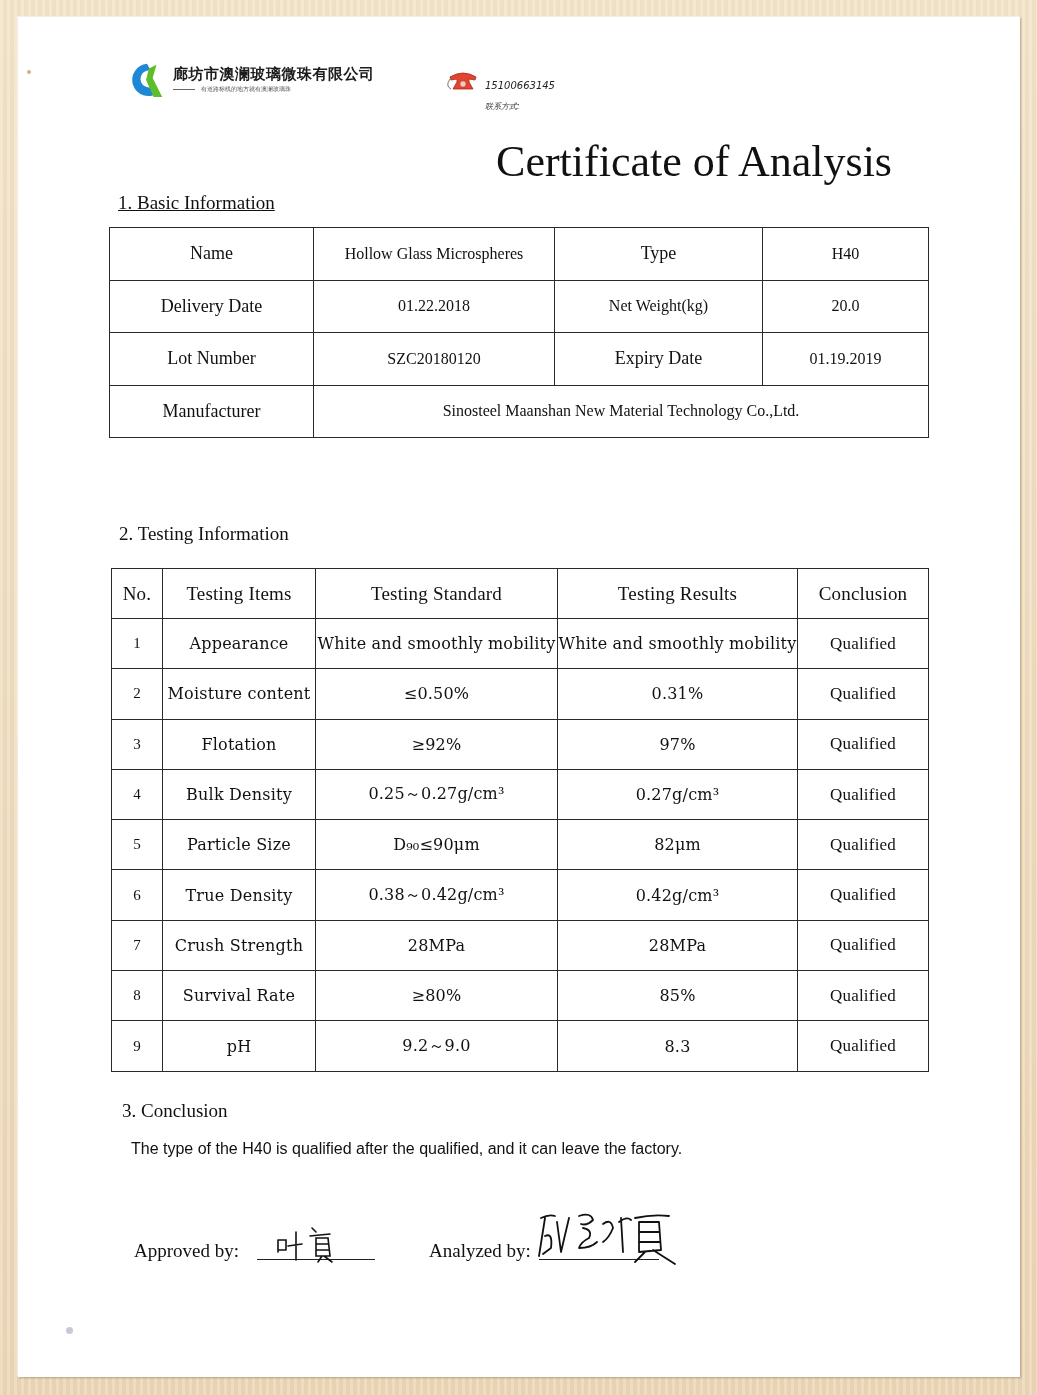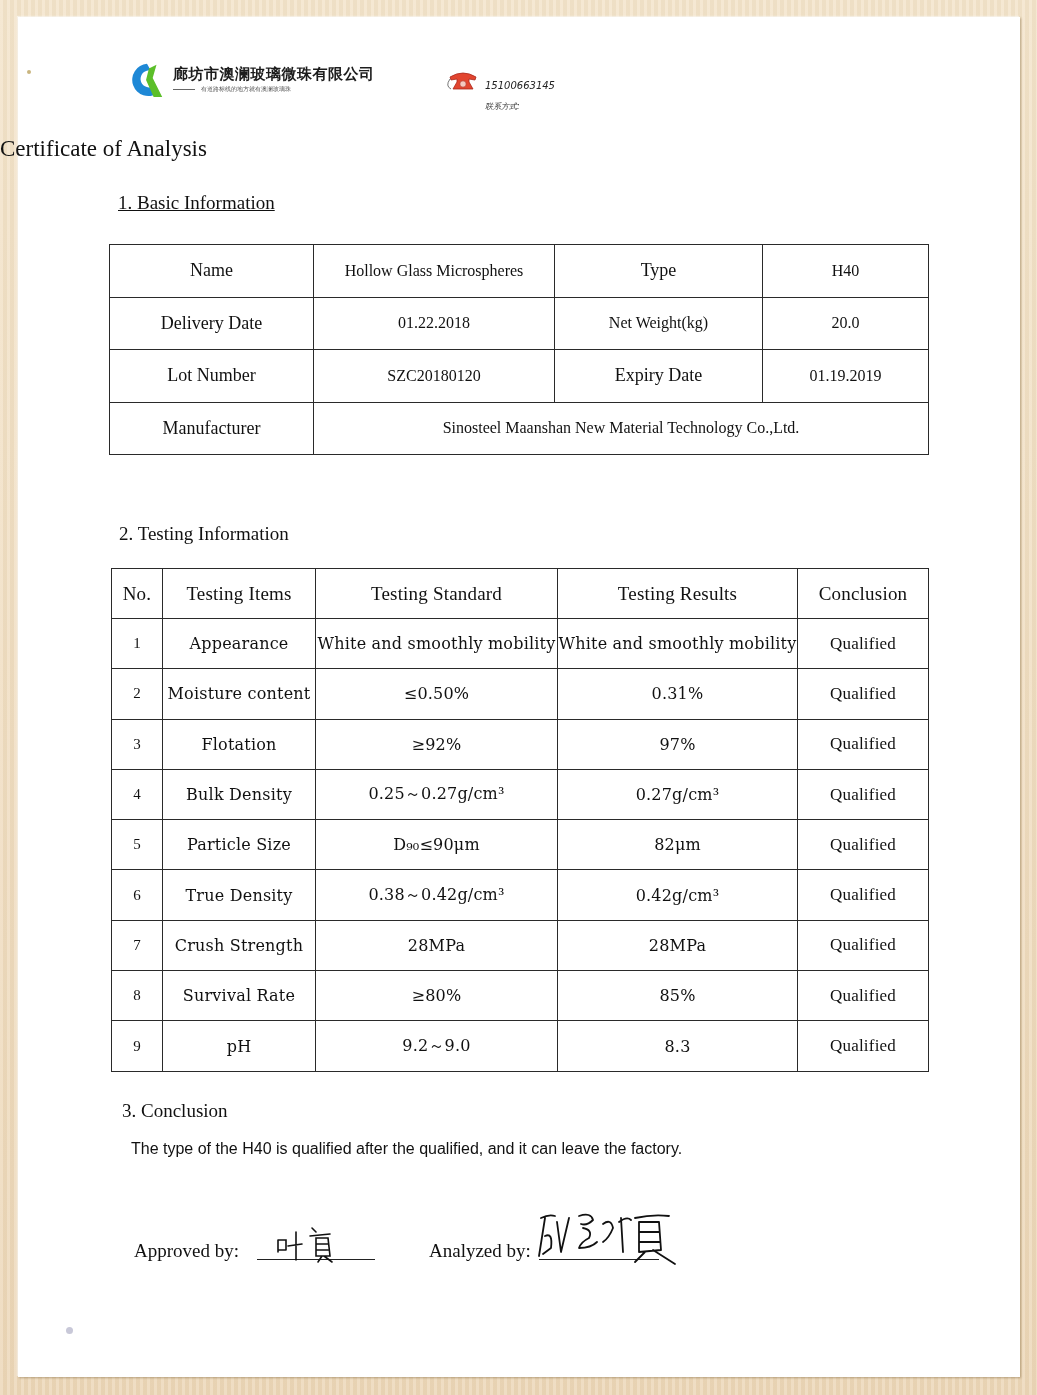--- a/index.html
+++ b/index.html
@@ -21,27 +21,27 @@
 
   
   .logo { left: 128px; top: 61px; width: 38px; height: 38px; }
   .company-cn { left: 173px; top: 65px; font-family: Liberation Mono, monospace; font-weight: bold; font-size: 15px; color: #1c1c1c; letter-spacing: 0.5px; }
   .slogan { left: 173px; top: 85px; font-family: "DejaVu Sans", sans-serif; font-size: 6px; color: #555; }
   .slogan::before { content: ""; display: inline-block; width: 22px; height: 1px; background: #666; vertical-align: middle; margin-right: 6px; }
   .phone-icon { left: 446px; top: 70px; width: 34px; height: 22px; }
   .contact-label { left: 485px; top: 69px; font-family: "DejaVu Sans", sans-serif; font-style: italic; font-size: 8px; color: #333; margin-top: 32px; }
   .contact-phone { left: 485px; top: 80px; font-family: "DejaVu Sans", sans-serif; font-style: italic; font-size: 10px; color: #222; }
 
-  .title { left: 0; width: 892px; top: 136px; text-align: left; font-size: 23px; }
+  .title { left: 0; width: 892px; top: 136px; text-align: right; font-size: 44px; }
   .section-h { font-size: 19px; }
 
   table.grid { position: absolute; border-collapse: collapse; table-layout: fixed; }
   table.grid td { border: 1.5px solid #2a2a2a; text-align: center; vertical-align: middle; padding: 0; }
 
-  .t1 { left: 109px; top: 244px; width: 819px; }
+  .t1 { left: 109px; top: 227px; width: 819px; }
   .t1 td { height: 51.5px; font-size: 18px; }
   .t1 td.sm { font-size: 16px; }
 
   .t2 { left: 111px; top: 568px; width: 817px; }
   .t2 td { height: 49.3px; font-size: 16px; font-family: "DejaVu Serif", serif; letter-spacing: 0.2px; }
   .t2 tr.head td { font-family: "Liberation Serif", serif; font-size: 19px; height: 49px; margin-top: 21px; }
   .t2 td.no { font-family: "Liberation Serif", serif; font-size: 15px; }
   .t2 td.narrow { font-family: "Liberation Serif", serif; font-size: 17px; }
 
   .concl-text { left: 131px; top: 1140px; font-family: "Liberation Sans", sans-serif; font-size: 16px; }

